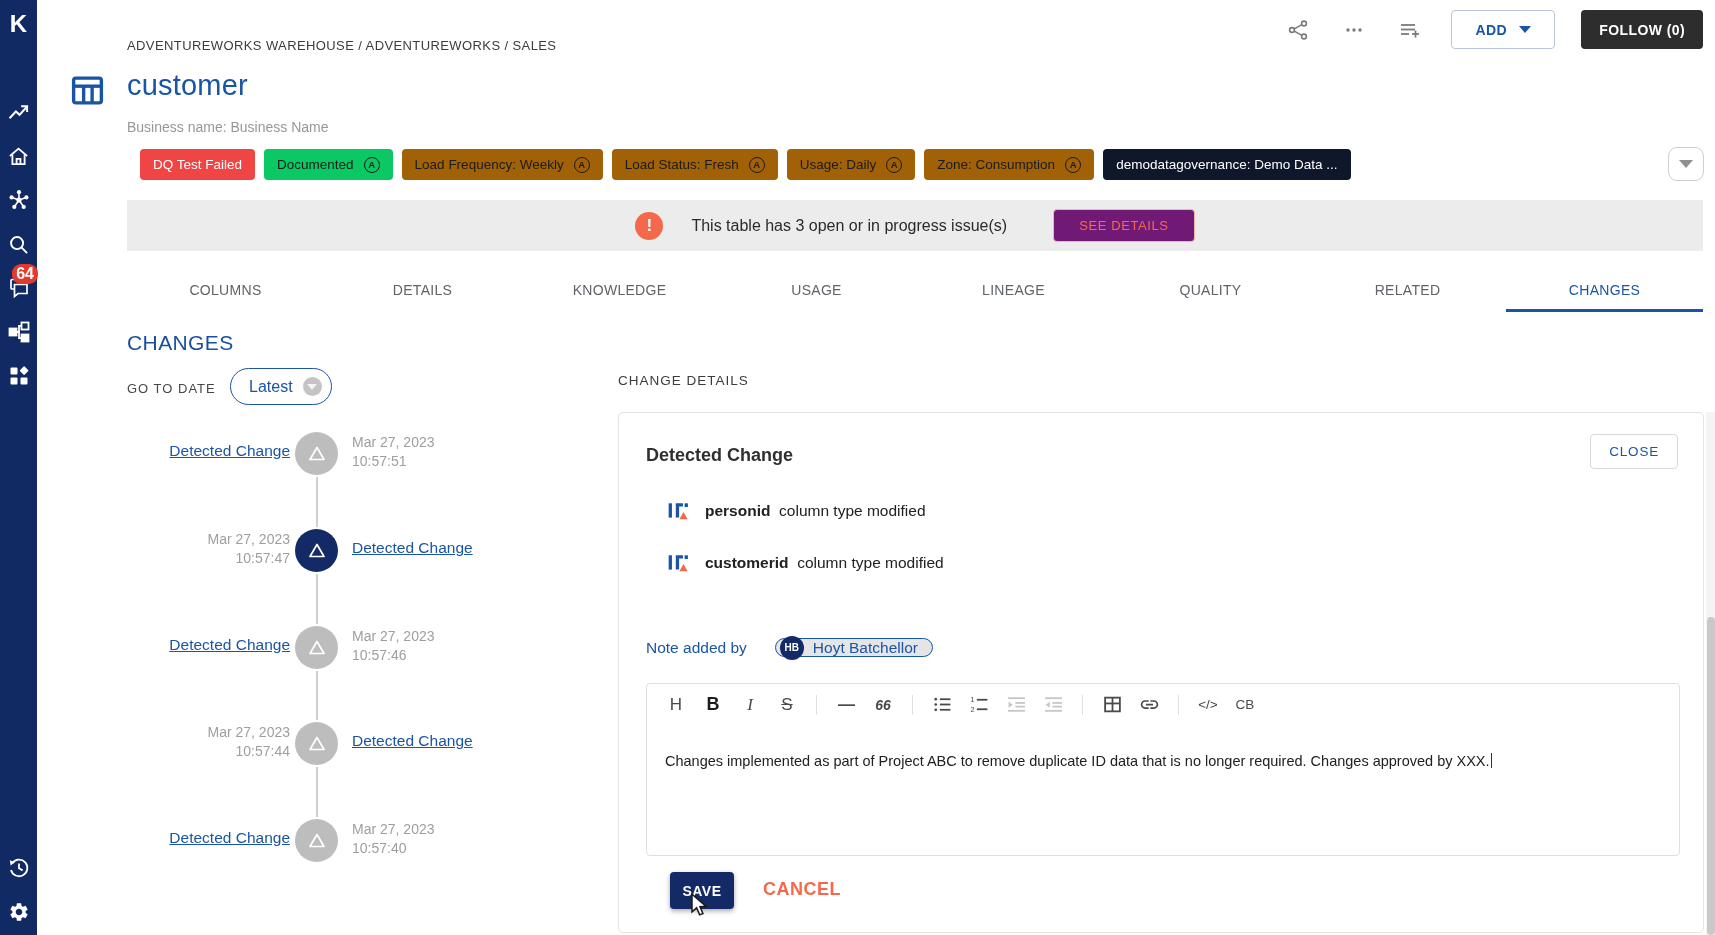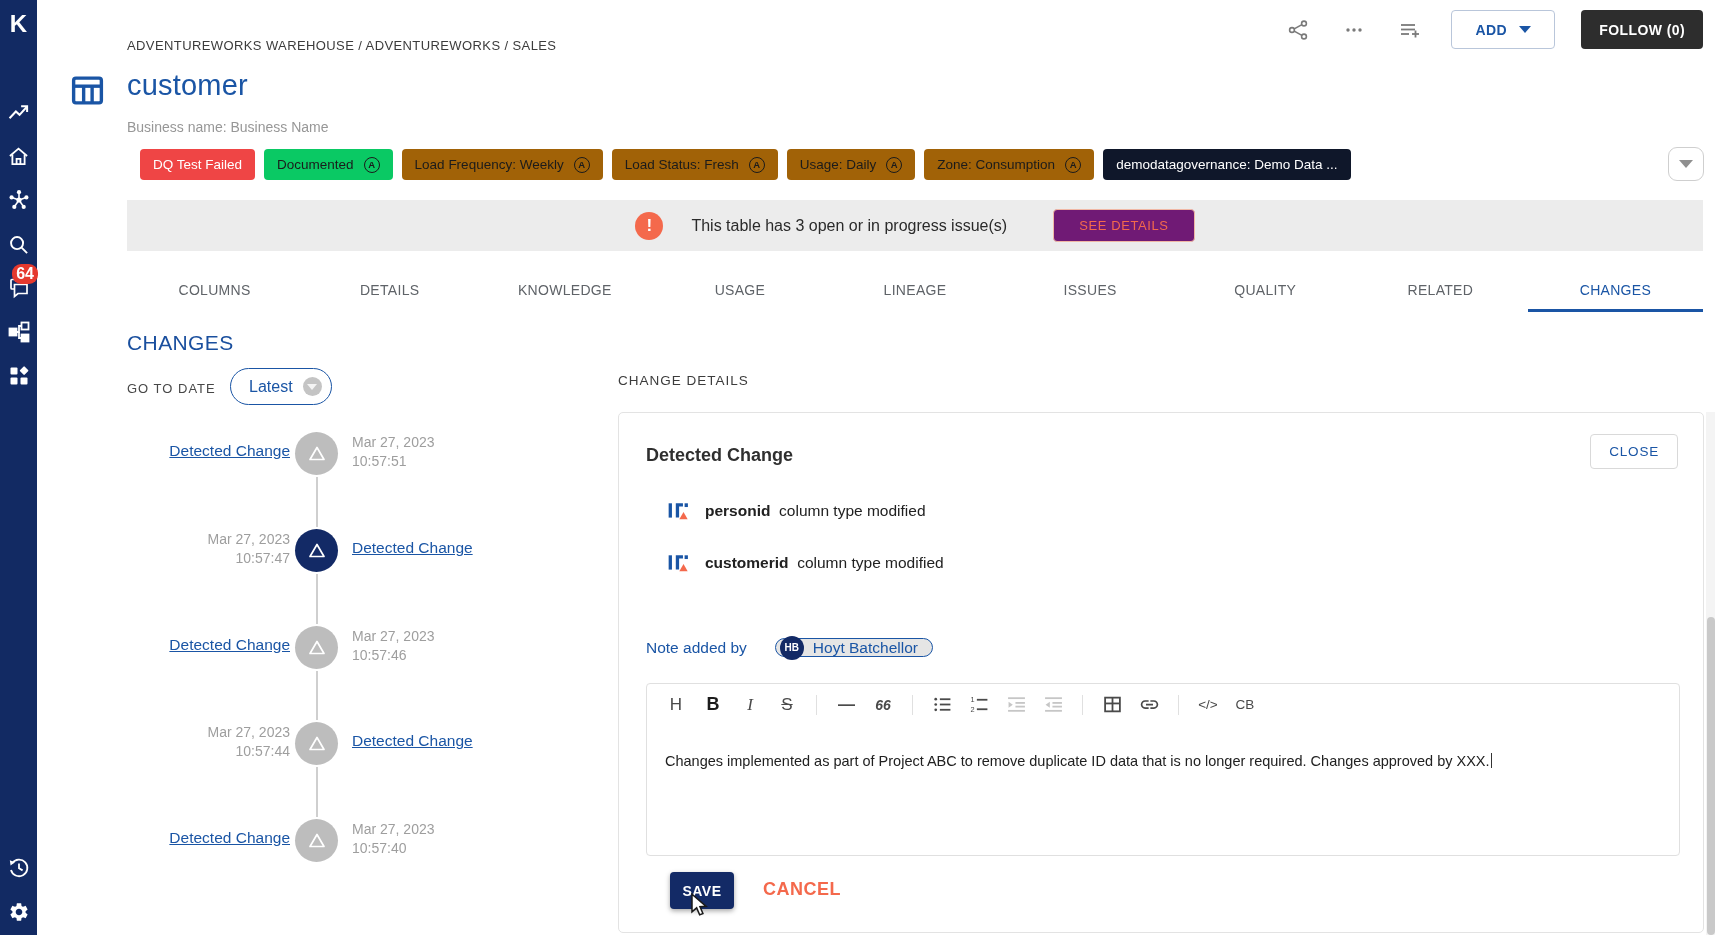--- a/index.html
+++ b/index.html
@@ -277,21 +277,20 @@
     <span class="banner-text">This table has 3 open or in progress issue(s)</span>
     <button class="btn-see-details">SEE DETAILS</button>
   </div>
 
   <nav class="tabs">
     <div class="tab">COLUMNS</div>
     <div class="tab">DETAILS</div>
     <div class="tab">KNOWLEDGE</div>
     <div class="tab">USAGE</div>
     <div class="tab">LINEAGE</div>
-    <div class="tab">ISSUES</div>
     <div class="tab">QUALITY</div>
     <div class="tab">RELATED</div>
     <div class="tab active">CHANGES</div>
   </nav>
 
   <h2 class="changes-heading">CHANGES</h2>
   <div class="goto-label">GO TO DATE</div>
   <div class="date-pill">
     <span class="val">Latest</span>
     <span class="pill-caret">

